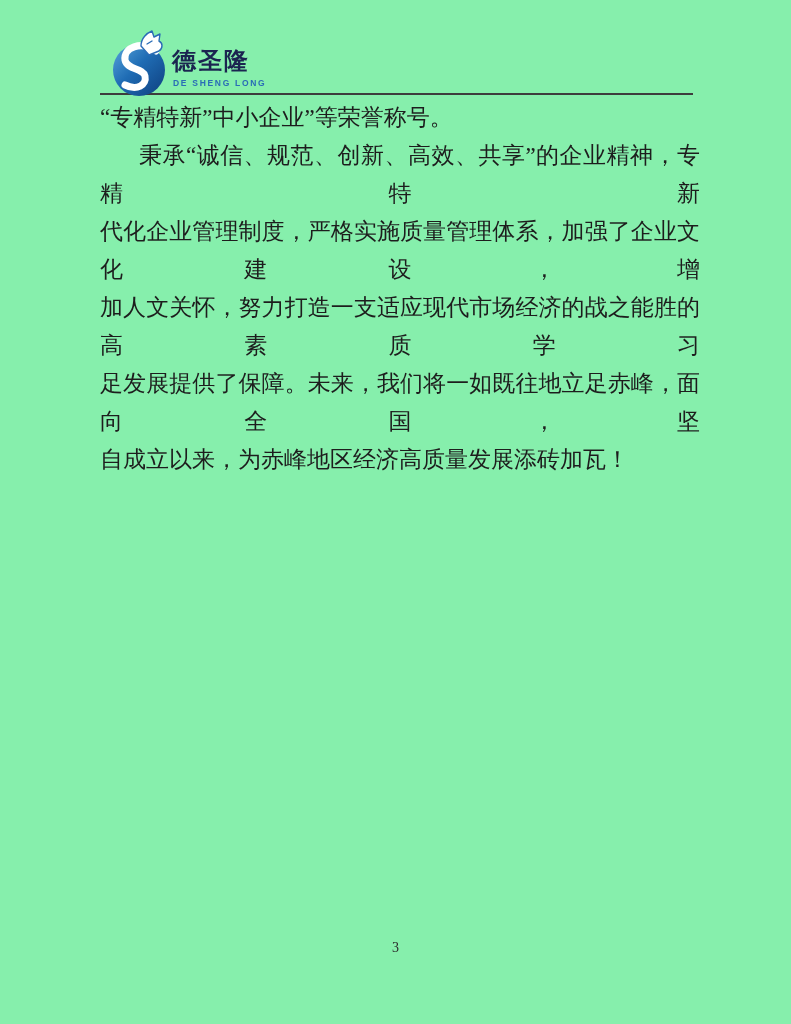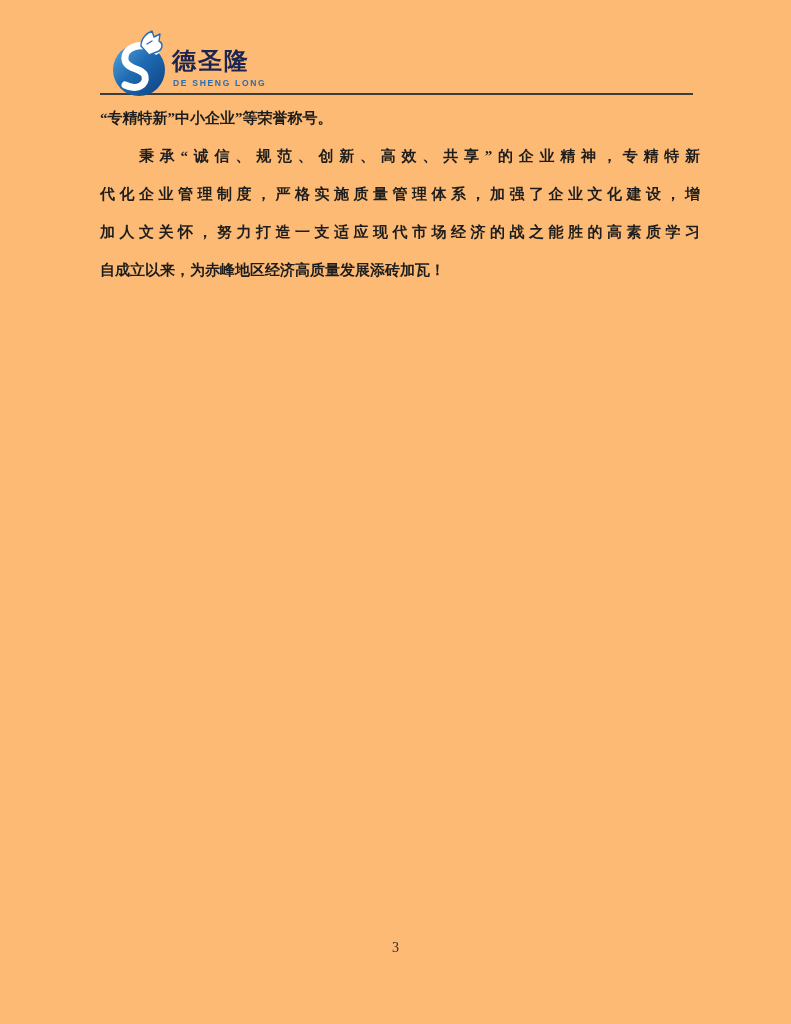--- a/index.html
+++ b/index.html
@@ -4,21 +4,21 @@
 <style>
   html, body {
     margin: 0;
     padding: 0;
     background: #ffffff;
   }
   .page {
     position: relative;
     width: 791px;
     height: 1024px;
-    background: #fdba74;
+    background: #86efac;
     overflow: hidden;
     font-family: "Liberation Serif", "DejaVu Serif", serif;
   }
   
   .header {
     position: absolute;
     left: 100px;
     top: 30px;
     width: 593px;
     height: 63px;
@@ -71,24 +71,23 @@
     letter-spacing: 0.5px;
     color: #101010;
     white-space: nowrap;
   }
   
   .body-text {
     position: absolute;
     left: 100px;
     top: 99px;
     width: 600px;
-    font-size: 15px;
+    font-size: 23px;
     line-height: 38px;
     color: #1d1d1d;
-    font-weight: bold;
   }
   .line {
     width: 100%;
     white-space: nowrap;
   }
   .line.fill {
     white-space: normal;
     text-align: justify;
     text-align-last: justify;
     text-justify: inter-character;
@@ -136,18 +135,19 @@
     </div>
 
 
   </div>
 
   <div class="body-text">
     <div class="line">“专精特新”中小企业”等荣誉称号。</div>
     <div class="line fill indent">秉承“诚信、规范、创新、高效、共享”的企业精神，专精特新</div>
     <div class="line fill">代化企业管理制度，严格实施质量管理体系，加强了企业文化建设，增</div>
     <div class="line fill">加人文关怀，努力打造一支适应现代市场经济的战之能胜的高素质学习</div>
+    <div class="line fill">足发展提供了保障。未来，我们将一如既往地立足赤峰，面向全国，坚</div>
     <div class="line">自成立以来，为赤峰地区经济高质量发展添砖加瓦！</div>
   </div>
 
   <div class="page-number">3</div>
 
 </div>
 
 </body></html>

